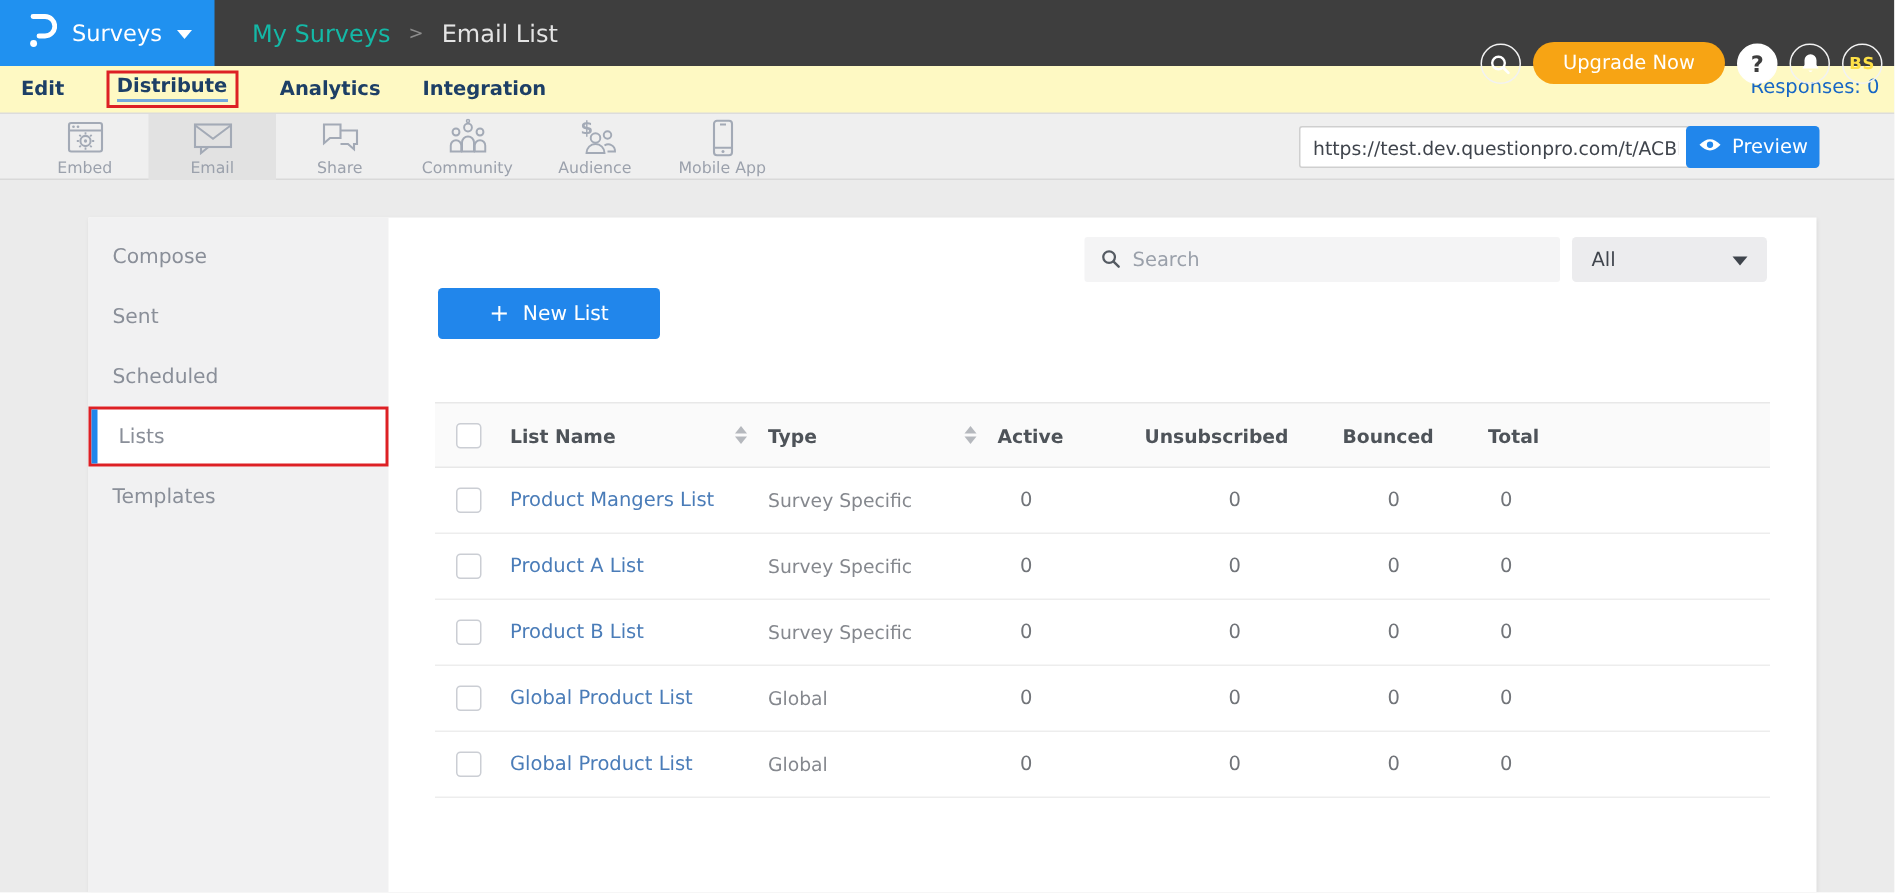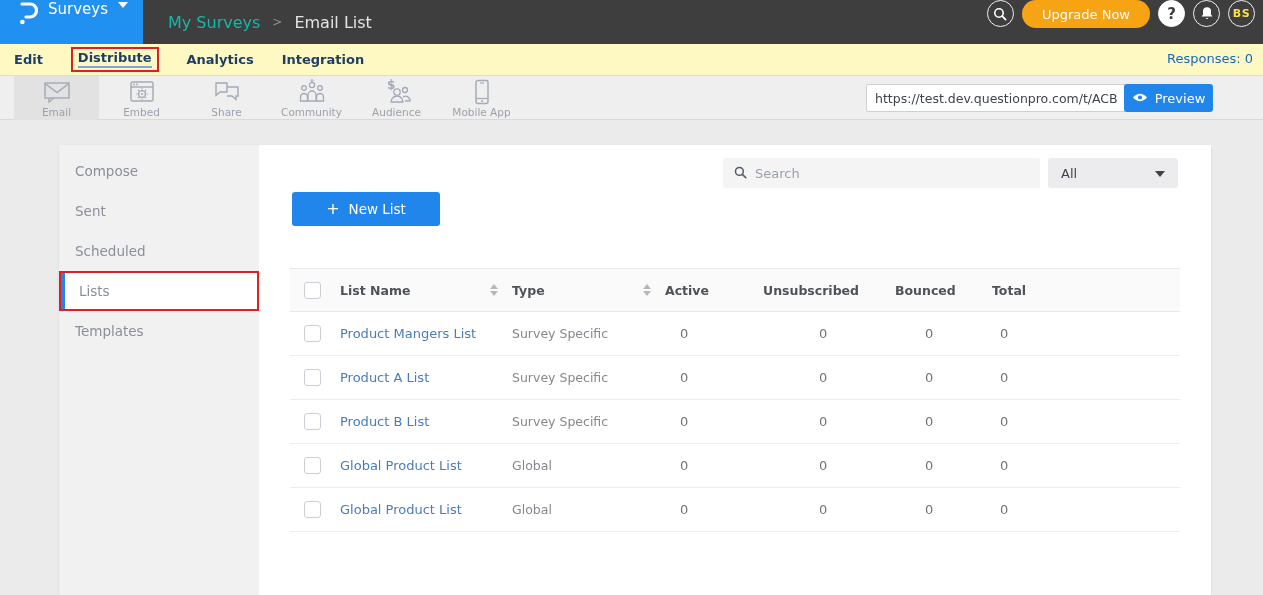--- a/index.html
+++ b/index.html
@@ -2,28 +2,28 @@
 <html><head>
 <meta charset="utf-8">
 <style>
   * { margin:0; padding:0; box-sizing:border-box; }
   body { font-family:"DejaVu Sans","Liberation Sans",sans-serif; background:#fff; }
   #app { position:relative; width:1263px; height:595px; background:#ebebeb; overflow:hidden; }
 
   
   .topbar { position:absolute; top:0; left:0; right:0; height:44px; background:#3e3e3e; z-index:5; }
   .logo-block { position:absolute; left:0; top:0; width:143px; height:44px; background:#2091f0;
-    display:flex; align-items:flex-start; padding-left:16px; gap:10px; cursor:pointer; }
+    display:flex; align-items:center; padding-left:16px; gap:10px; cursor:pointer; }
   .logo-block .product-name { color:#fff; font-size:15px; }
   .caret-down { width:0; height:0; border-left:5px solid transparent; border-right:5px solid transparent; border-top:6px solid #fff; margin-top:2px; }
   .breadcrumb { position:absolute; left:168px; top:0; height:44px; display:flex; align-items:center; gap:12px; }
   .bc-parent { color:#14b8a6; font-size:16px; cursor:pointer; }
   .bc-sep { color:#8d8d8d; font-size:12px; }
   .bc-current { color:#e4e4e4; font-size:16px; }
-  .topbar-right { position:absolute; right:8px; top:0; height:56px; display:flex; align-items:flex-start; gap:8px; }
+  .topbar-right { position:absolute; right:8px; top:0; height:56px; display:flex; align-items:flex-end; gap:8px; }
   .circle-btn { width:27px; height:27px; border-radius:50%; border:1.5px solid #f2f2f2; display:flex; align-items:center; justify-content:center; cursor:pointer; color:#fde047; }
   .circle-btn.filled { background:#fff; border-color:#fff; color:#3e3e3e; font-weight:bold; font-size:15px; }
   .avatar-initials { font-size:11px; font-weight:bold; letter-spacing:0.5px; }
   .upgrade-btn { height:28px; padding:0 20px; border:none; border-radius:14px; background:#f7a414; color:#fff; font-size:13px; font-family:inherit; cursor:pointer; }
 
   
   .navrow { position:absolute; top:44px; left:0; right:0; height:32px; background:#fef9c3; border-bottom:1px solid #dcdcdc; z-index:4;text-align:right; }
   .nav-tabs { display:flex; align-items:center; height:100%; padding-left:14px; gap:28px; }
   .nav-tab { font-size:13px; font-weight:bold; color:#1d3f66; cursor:pointer; }
   .nav-tab.active { border:2px solid #dd2025; padding:1px 5px 2px 5px; }
@@ -136,43 +136,43 @@
       <span class="nav-tab">Edit</span>
       <span class="nav-tab active"><span class="tab-text">Distribute</span></span>
       <span class="nav-tab">Analytics</span>
       <span class="nav-tab">Integration</span>
     </div>
     <span class="responses">Responses: 0</span>
   </nav>
 
   <div class="toolbar">
     <div class="tool-items">
-      <div class="tool-item selected">
-        <span>
-          <svg width="30" height="26" viewBox="0 0 30 26">
-              <rect x="3" y="4" width="24" height="15" fill="none" stroke="#a3aab6" stroke-width="1.4"></rect>
-              <path d="M3 4.5 L15 13.5 L27 4.5" fill="none" stroke="#a3aab6" stroke-width="1.4"></path>
-              <path d="M7 19 v4 l5 -4" fill="none" stroke="#a3aab6" stroke-width="1.4"></path>
-            </svg>
-        </span>
-        <span class="tool-label">Email</span>
-      </div>
       <div class="tool-item">
         <span>
           <svg width="28" height="26" viewBox="0 0 28 26">
               <rect x="3" y="3" width="22" height="19" rx="1.5" fill="none" stroke="#a3aab6" stroke-width="1.4"></rect>
               <line x1="3" y1="8" x2="25" y2="8" stroke="#a3aab6" stroke-width="1.4"></line>
               <circle cx="6" cy="5.5" r="0.9" fill="#a3aab6"></circle>
               <circle cx="9" cy="5.5" r="0.9" fill="#a3aab6"></circle>
               <circle cx="14" cy="15" r="3.4" fill="none" stroke="#a3aab6" stroke-width="1.4"></circle>
               <circle cx="14" cy="15" r="1.1" fill="#a3aab6"></circle>
               <path d="M14 10.6 v-1.4 M14 19.4 v1.4 M9.6 15 h-1.4 M18.4 15 h1.4 M10.9 11.9 l-1 -1 M17.1 11.9 l1 -1 M10.9 18.1 l-1 1 M17.1 18.1 l1 1" stroke="#a3aab6" stroke-width="1.2"></path>
             </svg>
         </span>
         <span class="tool-label">Embed</span>
+      </div>
+      <div class="tool-item selected">
+        <span>
+          <svg width="30" height="26" viewBox="0 0 30 26">
+              <rect x="3" y="4" width="24" height="15" fill="none" stroke="#a3aab6" stroke-width="1.4"></rect>
+              <path d="M3 4.5 L15 13.5 L27 4.5" fill="none" stroke="#a3aab6" stroke-width="1.4"></path>
+              <path d="M7 19 v4 l5 -4" fill="none" stroke="#a3aab6" stroke-width="1.4"></path>
+            </svg>
+        </span>
+        <span class="tool-label">Email</span>
       </div>
       <div class="tool-item">
         <span>
           <svg width="30" height="26" viewBox="0 0 30 26">
               <path d="M4 4 h11 v9 h-7 l-4 3.5 v-3.5 z" fill="none" stroke="#a3aab6" stroke-width="1.4"></path>
               <path d="M15 8 h11 v9 h-2 v3.5 l-4 -3.5 h-5" fill="none" stroke="#a3aab6" stroke-width="1.4"></path>
             </svg>
         </span>
         <span class="tool-label">Share</span>
       </div>

